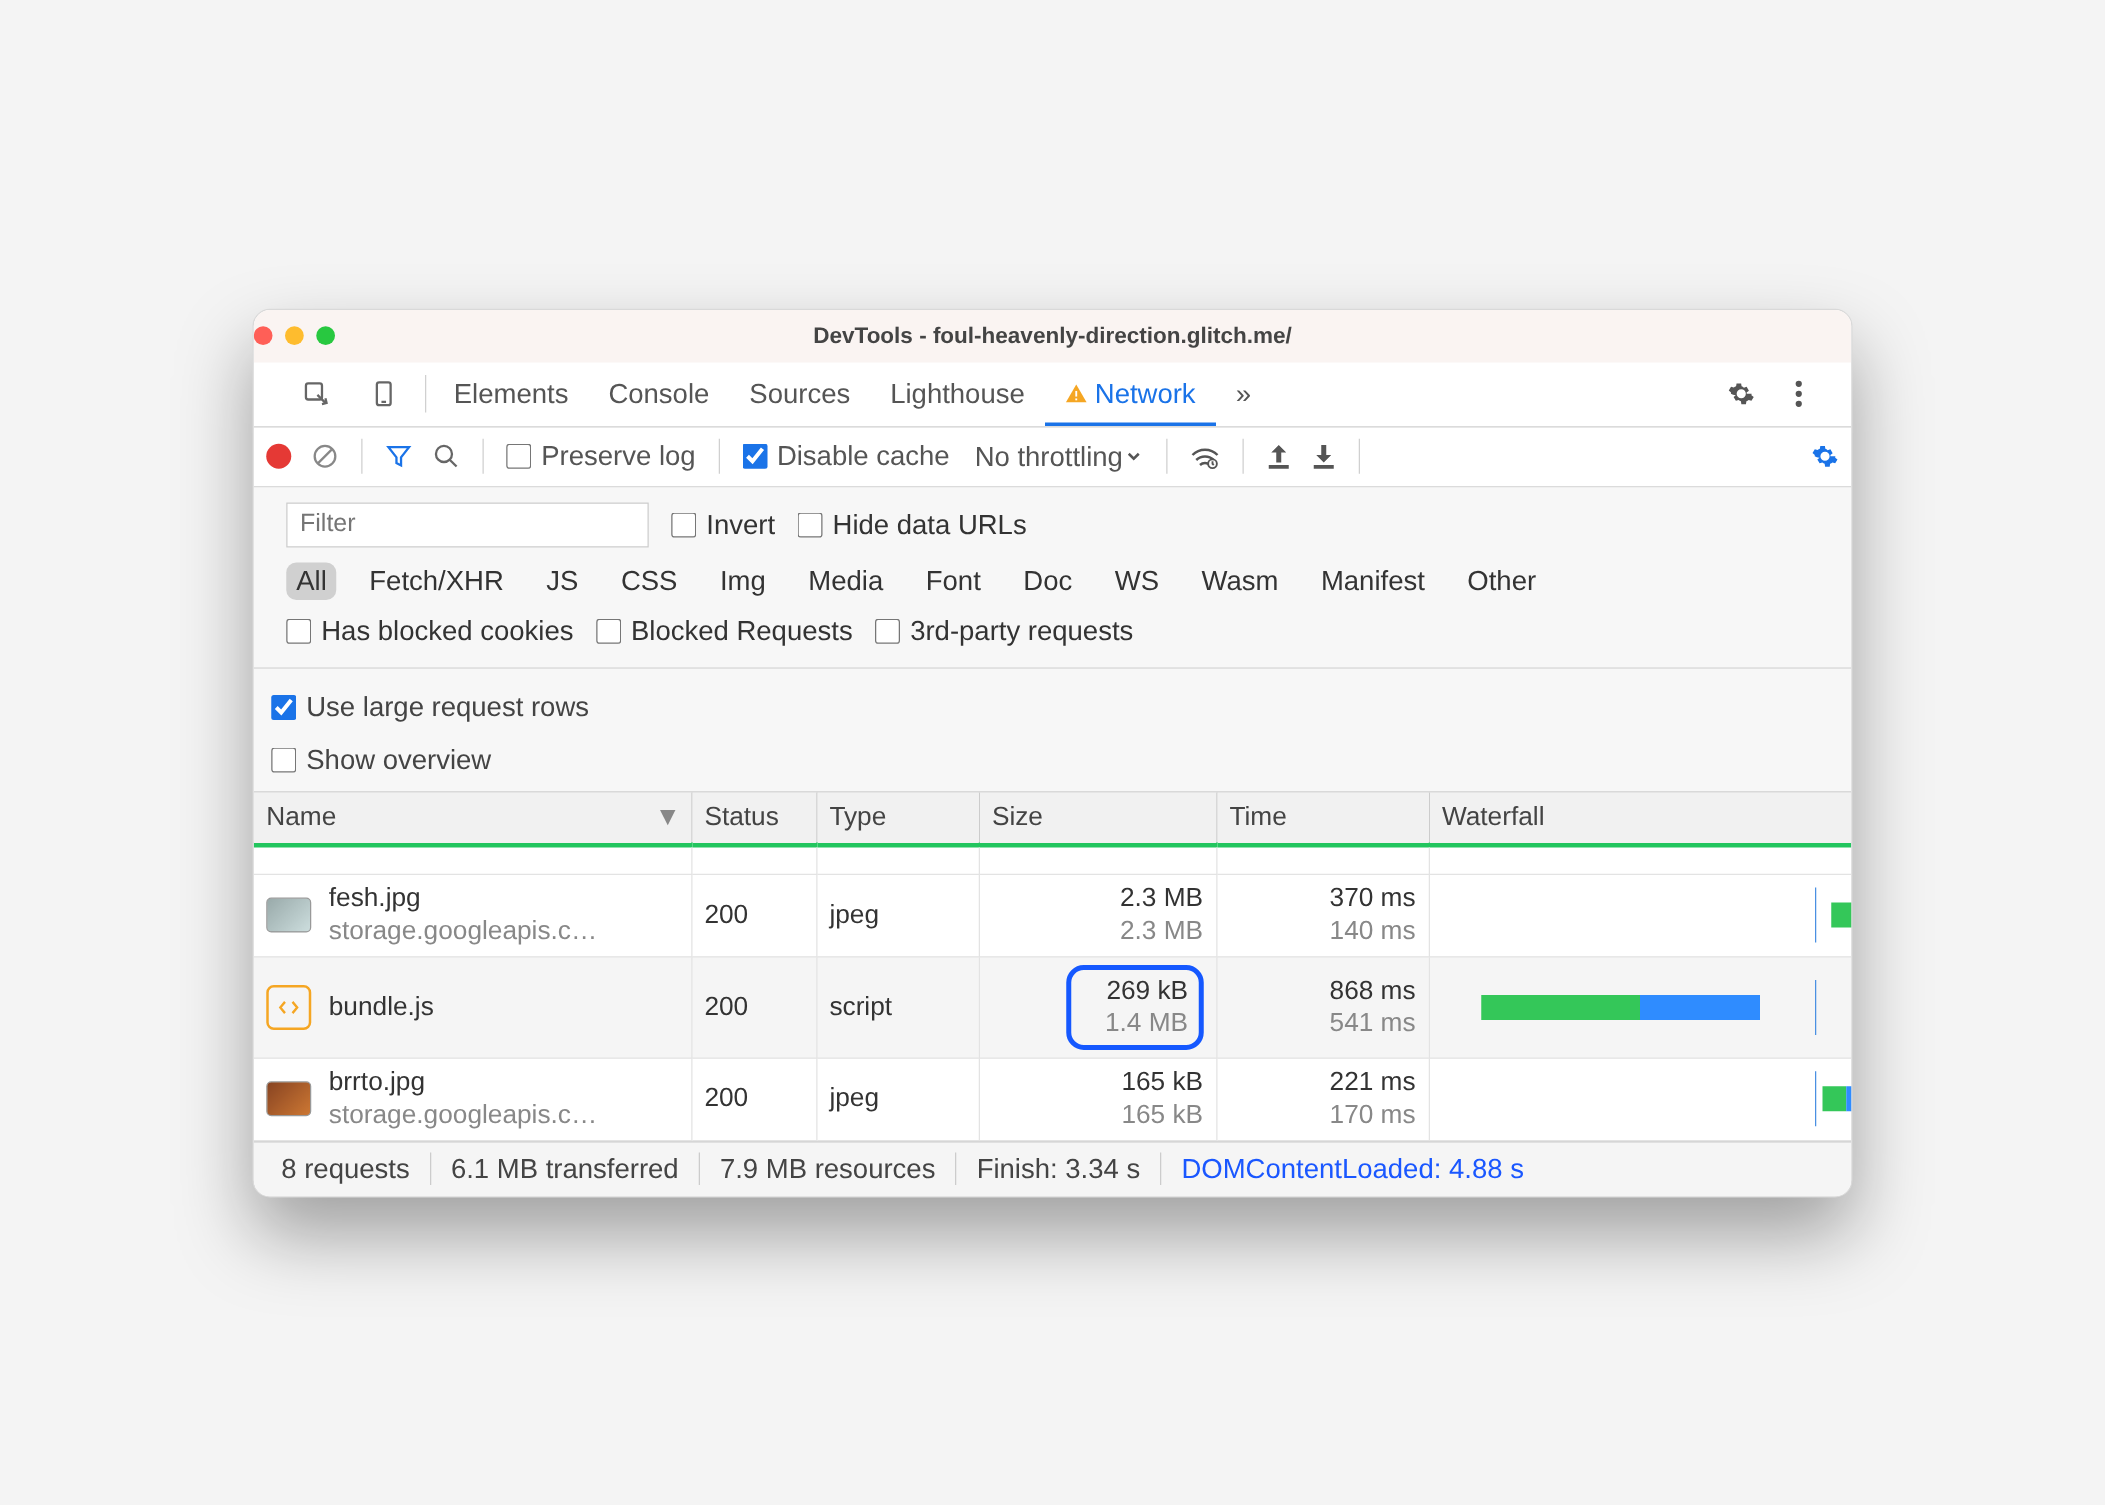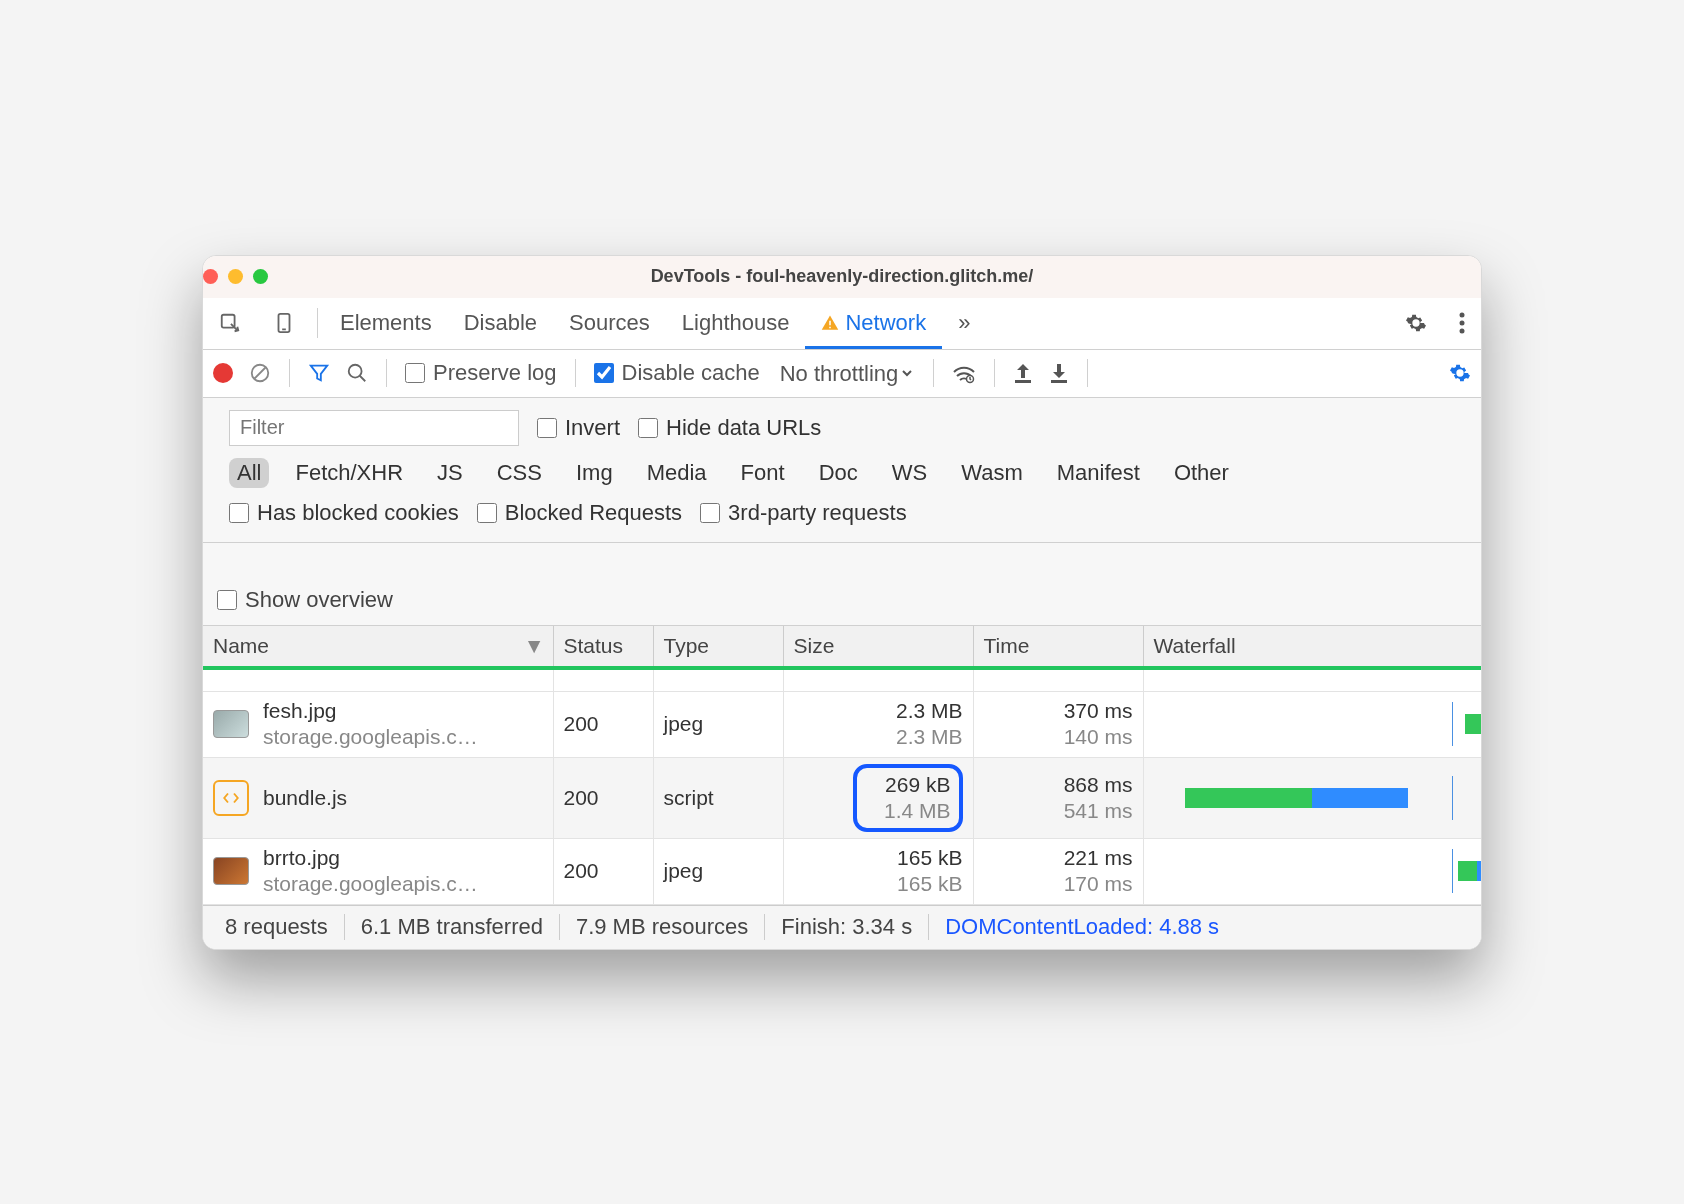--- a/index.html
+++ b/index.html
@@ -35,21 +35,21 @@
   .traffic { display:flex; gap:10px; }
   .dot { width:15px;height:15px;border-radius:50%; }
   .red{background:#ff5f57}.yellow{background:#febc2e}.green{background:#28c840}
   .title {
     position:absolute; left:0; right:0; text-align:center;
     font-weight:600; color:#444; font-size:18px;
   }
   
   .tabs {
     display:flex; align-items:center; height:52px;
-    border-bottom:1px solid #d0d0d0; padding:0 0;
+    border-bottom:1px solid #d0d0d0; padding:0 23px;
     color:#555;
   }
   .tabs .iconbtn, .tabs .tab, .tabs .more { padding:0 16px; height:100%; display:flex; align-items:center; gap:6px; cursor:default;}
   .tabs .iconbtn svg, .toolbar svg, .icon svg { display:block }
   .tabs .sep { width:1px; background:#d0d0d0; height:30px; margin:0 6px;}
   .tab.active { color:#1a73e8; box-shadow: inset 0 -3px 0 #1a73e8; }
   .tabs .spacer{flex:1}
   
   .toolbar {
     display:flex; align-items:center; height:48px;
@@ -138,21 +138,21 @@
         </svg>
     </div>
     <div class="iconbtn">
       <svg width="22" height="24" viewBox="0 0 24 24" fill="none" stroke="#666" stroke-width="2">
           <rect x="6" y="2" width="12" height="20" rx="2"></rect>
           <line x1="10" y1="19" x2="14" y2="19"></line>
         </svg>
     </div>
     <div class="sep"></div>
     <div class="tab">Elements</div>
-    <div class="tab">Disable</div>
+    <div class="tab">Console</div>
     <div class="tab">Sources</div>
     <div class="tab">Lighthouse</div>
     <div class="tab active">
       <svg width="18" height="18" viewBox="0 0 24 24">
           <path fill="#f5a623" d="M12 2L1 21h22L12 2z"></path>
           <rect x="11" y="9" width="2" height="6" fill="#fff"></rect>
           <rect x="11" y="17" width="2" height="2" fill="#fff"></rect>
         </svg>
       <span>Network</span>
     </div>
@@ -271,21 +271,24 @@
         </label>
       <label class="chk">
           <input type="checkbox" style="">
           <span>3rd-party requests</span>
         </label>
     </div>
   </div>
 
   <div class="opts">
     <div class="col">
-      <br>
+      <label class="chk">
+          <input type="checkbox" checked="" style="">
+          <span>Use large request rows</span>
+        </label><br>
       <label class="chk">
           <input type="checkbox" style="">
           <span>Show overview</span>
         </label>
     </div>
   </div>
 
   <table>
     <colgroup>
         <col style="width:350px">

